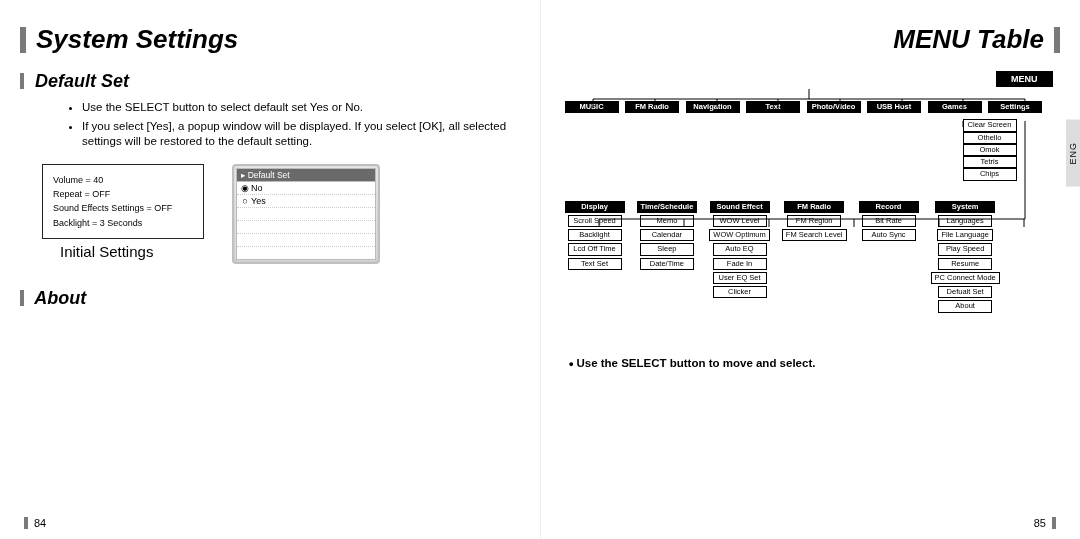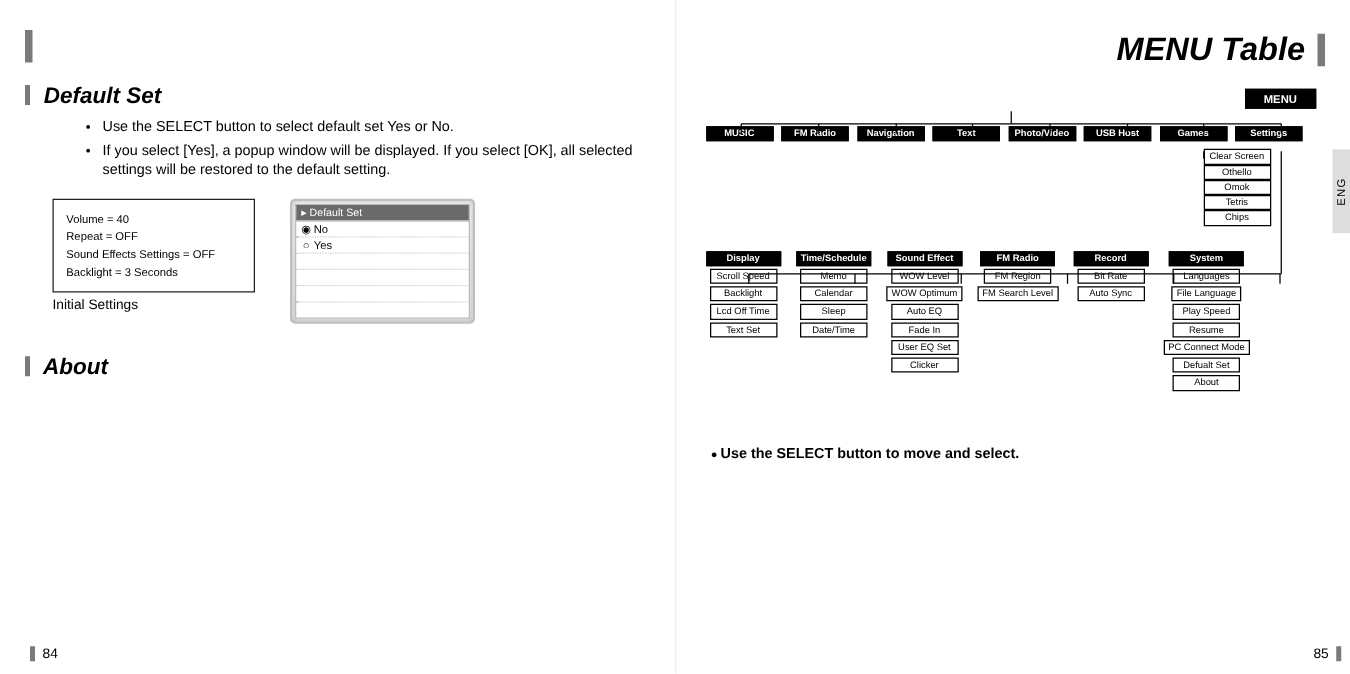--- a/index.html
+++ b/index.html
@@ -17,29 +17,29 @@
   .title-bar{font-size:26px;font-weight:bold;font-style:italic;margin-bottom:16px;display:flex;align-items:center;}
   .title-bar .tick{display:inline-block;width:6px;height:26px;background:#7a7a7a;margin-right:10px;}
   .page-right .title-bar{justify-content:flex-end;}
   .page-right .title-bar .tick{order:2;margin-left:10px;margin-right:0;}
   .sect{font-size:18px;font-weight:bold;font-style:italic;margin:6px 0 8px 0;}
   .sect .stick{display:inline-block;width:4px;height:16px;background:#7a7a7a;margin-right:6px;vertical-align:-2px;}
   .bullets{margin:0 0 14px 22px;}
   .bullets li{list-style:disc;font-size:11.5px;line-height:1.35;margin-bottom:3px;}
   .figrow{display:flex;gap:28px;margin:10px 0 24px 22px;}
   .initbox{border:1px solid #222;padding:8px 10px;width:140px;font-size:9px;line-height:1.6;}
-  .initcap{font-size:11px;margin-top:4px;}
+  .initcap{font-size:15px;margin-top:4px;margin-left:18px;}
   .lcd{width:140px;border:2px solid #bfbfbf;border-radius:4px;background:linear-gradient(#f3f3f3,#e1e1e1);padding:2px;box-shadow:inset 0 0 4px rgba(0,0,0,.2);}
   .lcd-inner{background:#fff;border:1px solid #bbb;font-size:9px;}
   .lcd-hdr{background:#6a6a6a;color:#fff;padding:1px 4px;font-size:8.5px;border-bottom:1px solid #bbb;}
   .lcd-row{padding:1px 4px;border-bottom:1px dotted #ccc;}
   .radio{display:inline-block;width:8px;text-align:center;margin-right:2px;}
   .pgnum{position:absolute;bottom:10px;font-size:11px;}
   .pgnum.left{left:24px;border-left:4px solid #7a7a7a;padding-left:6px;}
-  .pgnum.right{right:7px;border-right:4px solid #7a7a7a;padding-right:6px;}
+  .pgnum.right{right:24px;border-right:4px solid #7a7a7a;padding-right:6px;}
   .eng-tab{position:absolute;right:0;top:120px;background:#ddd;font-size:9px;padding:22px 2px;writing-mode:vertical-rl;transform:rotate(180deg);letter-spacing:1px;}
   
   .tree{font-size:7.5px;position:relative;margin-top:6px;}
   .node{border:1px solid #000;padding:1px 3px;text-align:center;min-width:46px;line-height:1.1;}
   .node.black{background:#000;color:#fff;font-weight:bold;}
   .node.hdr{background:#000;color:#fff;font-weight:bold;min-width:52px;}
   .row{display:flex;justify-content:space-between;margin-bottom:2px;}
   .row.menus{gap:6.5px;justify-content:flex-start;margin-bottom:3px;}
   .col{display:flex;flex-direction:column;gap:2px;align-items:center;}
   .menu-root{display:flex;justify-content:flex-end;margin-bottom:6px;text-decoration:underline;}
@@ -53,20 +53,21 @@
   svg.lines{position:absolute;left:0;top:0;pointer-events:none;}
 </style>
 </head>
 <body>
 
 <div class="spread">
 
   <div class="page page-left">
     <div class="title-bar">
       <span class="tick"></span>
+      <span>System Settings</span>
     </div>
 
     <div class="sect">
       <span class="stick"></span>
       <span>Default Set</span>
     </div>
     <ul class="bullets">
       <li>Use the SELECT button to select default set Yes or No.</li>
       <li>If you select [Yes], a popup window will be displayed. If you select [OK], all selected settings will be restored to the default setting.</li>
     </ul>

